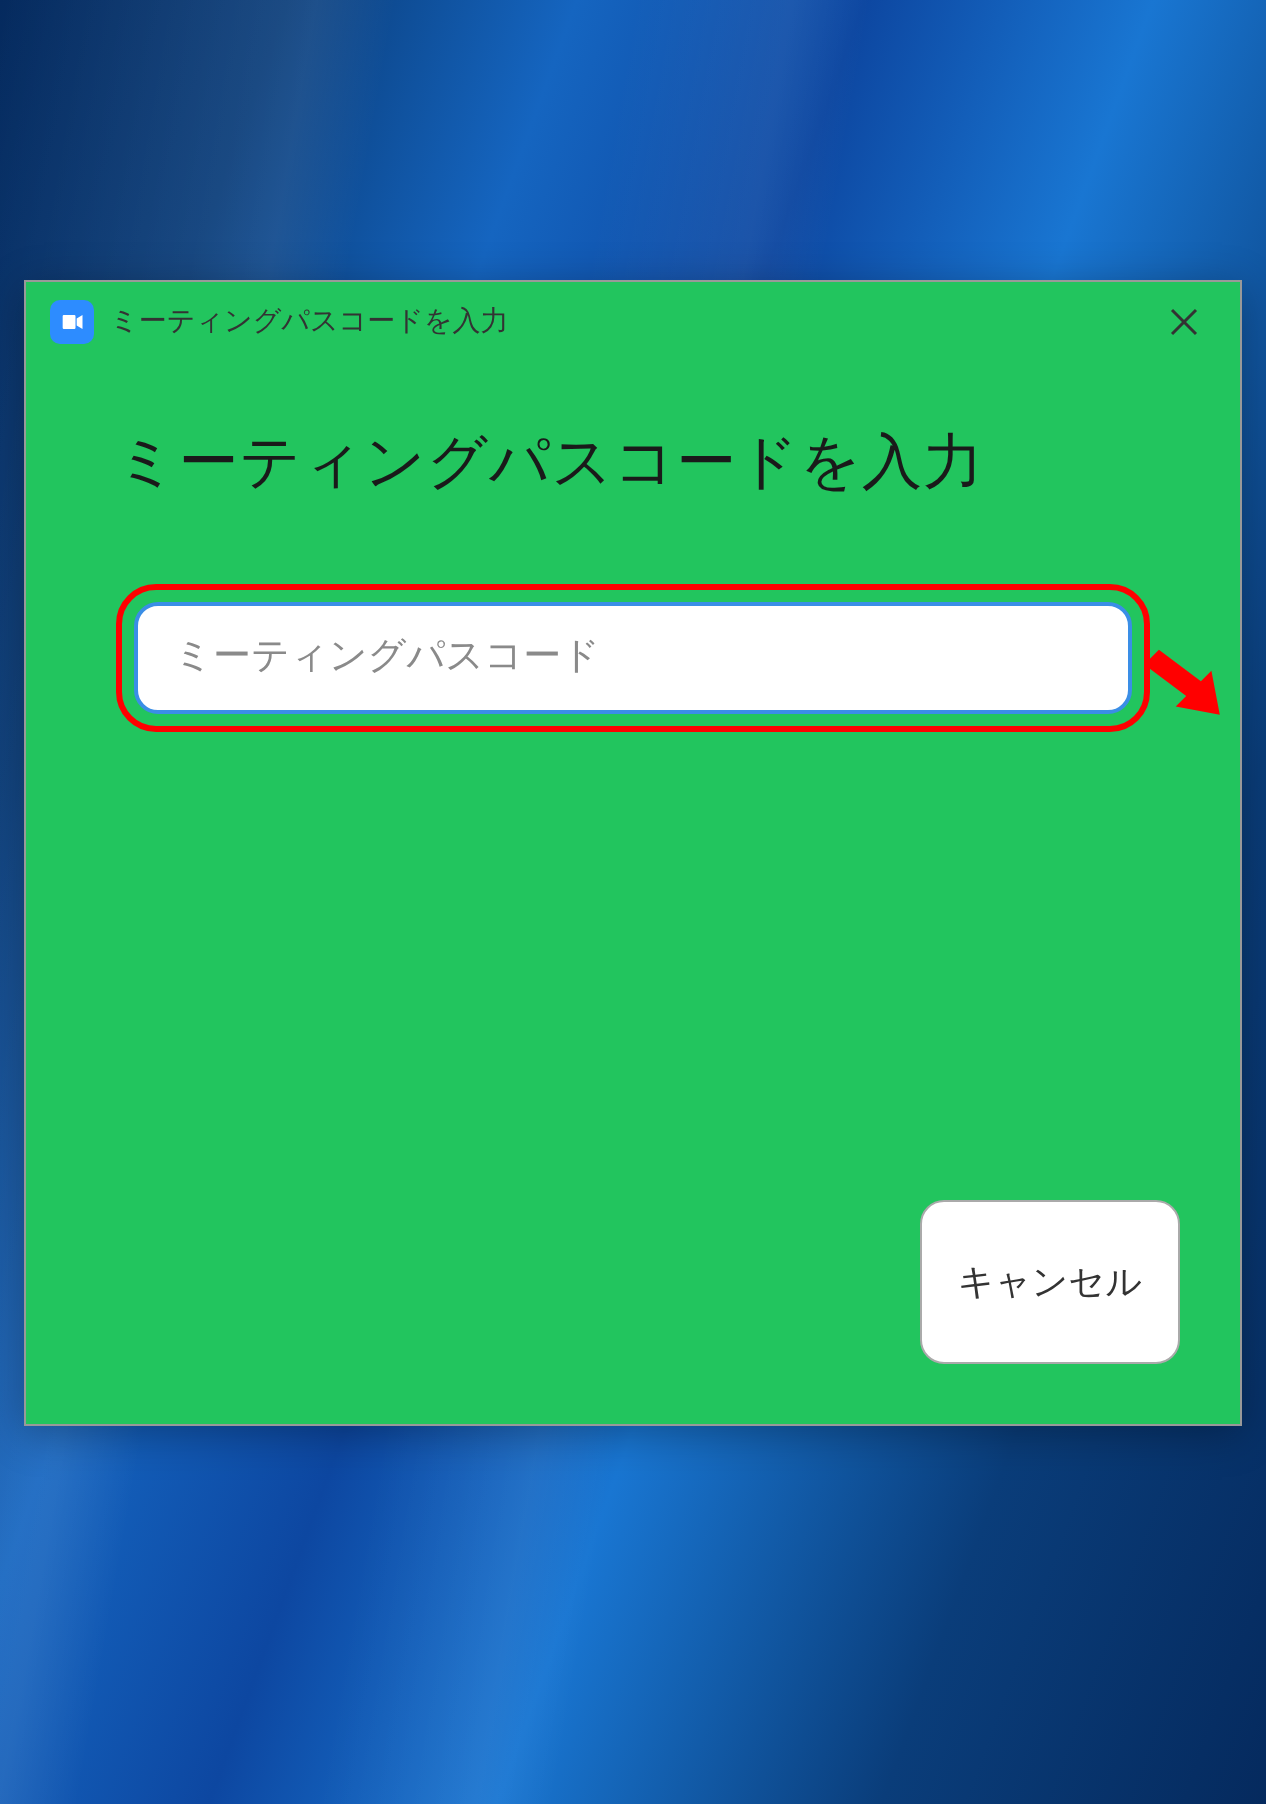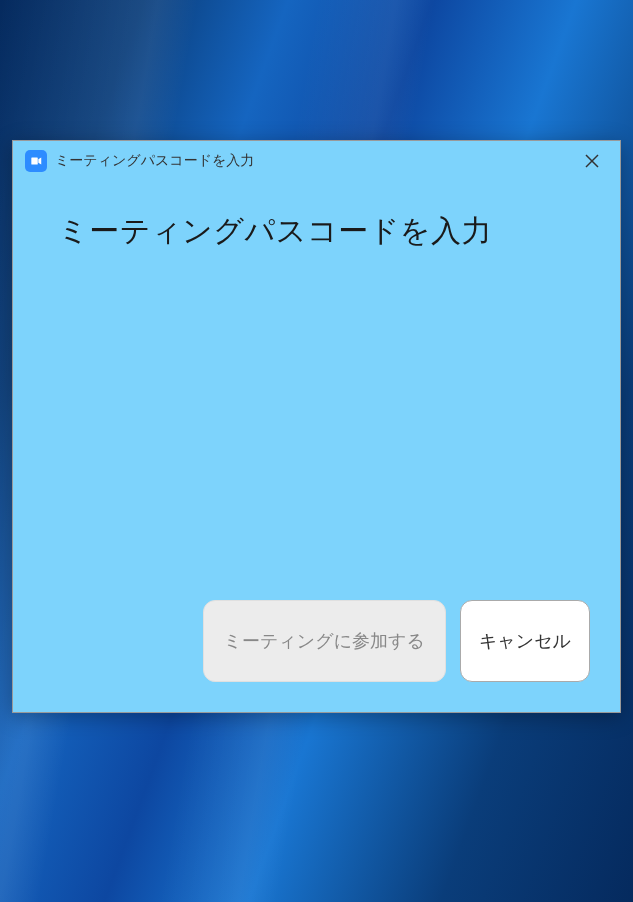--- a/index.html
+++ b/index.html
@@ -44,21 +44,21 @@
           rgba(255,255,255,0.06) 50%,
           transparent 55%);
     }
     
     .dialog {
       position: absolute;
       left: 12px;
       top: 140px;
       width: 609px;
       height: 573px;
-      background: #7dd3fc;
+      background: #22c55e;
       border: 1px solid #999;
       box-shadow: 0 4px 20px rgba(0,0,0,0.3);
       display: flex;
       flex-direction: column;
     }
     
     .titlebar {
       height: 40px;
       display: flex;
       align-items: center;
@@ -208,20 +208,27 @@
       <svg viewBox="0 0 14 14">
         <line x1="1" y1="1" x2="13" y2="13"></line>
         <line x1="13" y1="1" x2="1" y2="13"></line>
       </svg>
     </button>
   </div>
 
   <div class="dialog-body">
     <h1 class="dialog-heading">ミーティングパスコードを入力</h1>
 
+    <div class="input-highlight-wrap">
+      <input type="text" class="passcode-input" placeholder="ミーティングパスコード" style="">
+      <div class="arrow-pointer">
+        <svg viewBox="0 0 40 40">
+          <path d="M 2 12 L 22 27 L 17 32 L 38 36 L 34 15 L 29 20 L 9 5 Z"></path>
+        </svg>
+      </div>
+    </div>
   </div>
 
   <div class="dialog-footer">
-    <button class="btn btn-join">ミーティングに参加する</button>
     <button class="btn btn-cancel">キャンセル</button>
   </div>
 
 </div>
 
 </body></html>

